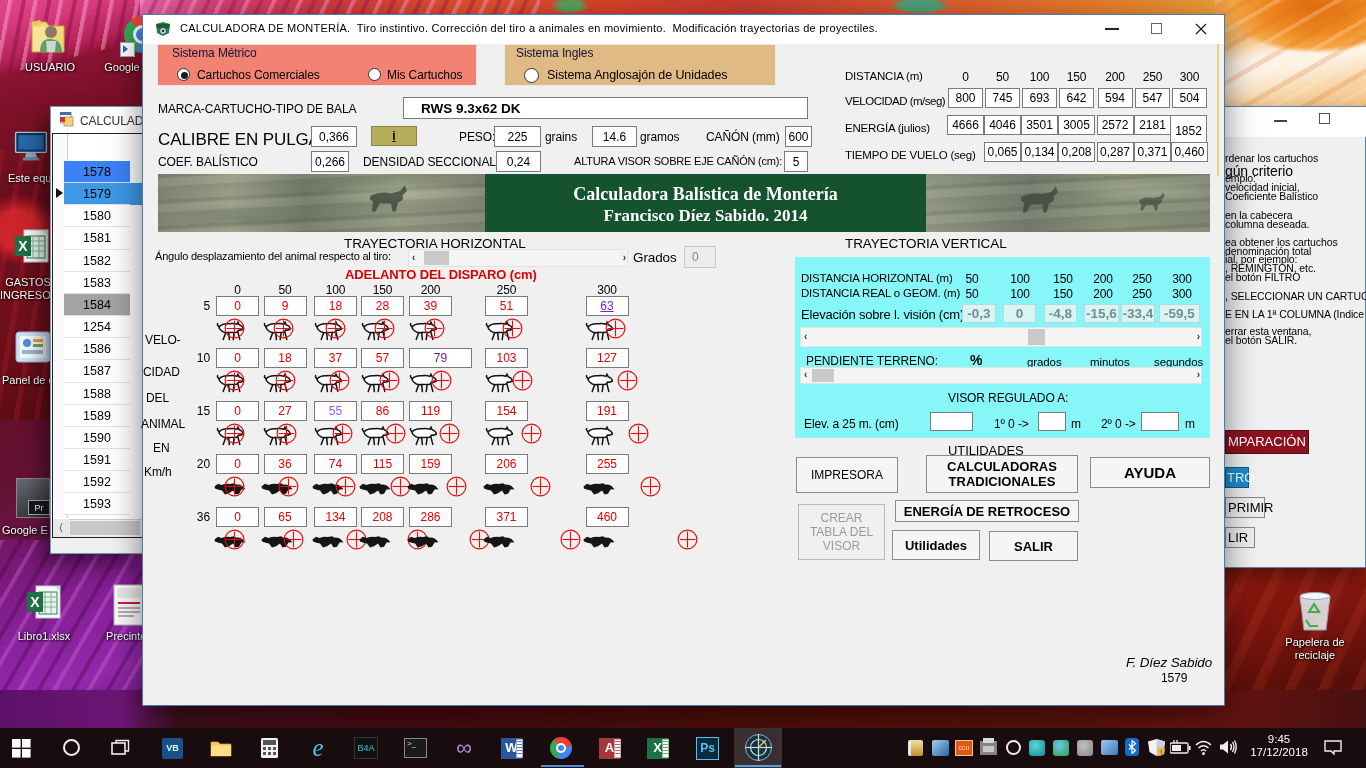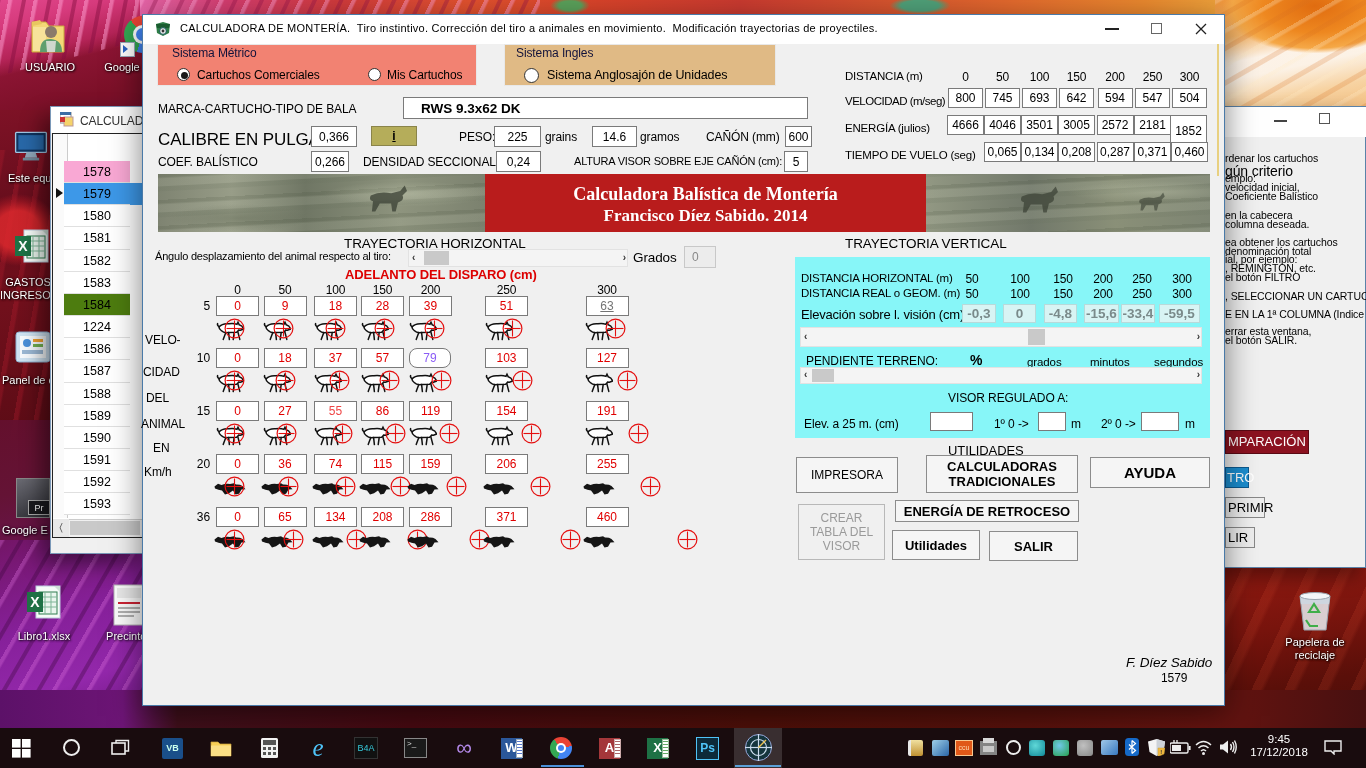--- a/index.html
+++ b/index.html
@@ -186,30 +186,30 @@
 <div class="abs" style="left:51px;top:107px;width:94px;height:26px;background:#fff;"></div>
 <svg class="abs" style="left:60px;top:112px" width="15" height="15" viewBox="0 0 15 15">
   <rect x="0" y="0" width="11" height="11" fill="#fff" stroke="#888"></rect>
   <rect x="0" y="0" width="11" height="3" fill="#3c6ea5"></rect>
   <rect x="4" y="5" width="9" height="9" fill="#f5d36a" stroke="#b99"></rect>
   <rect x="0" y="5" width="5" height="5" fill="#c33"></rect>
 </svg>
 <div class="lb" style="left:80px;top:114px;font-size:12px;color:#333;">CALCULAD</div>
 <div class="abs" style="left:52px;top:133px;width:91px;height:405px;background:#fff;border:1px solid #222;"></div>
 <div class="abs" style="left:53px;top:134px;width:15px;height:384px;background:#fafafa;border-right:1px solid #ccc;"></div>
-<div class="abs" style="left:64px;top:161.0px;width:66px;height:22.15px;background:#f9a8d4;border-bottom:1px solid #e0e0e0;font-size:12.5px;color:#000;text-align:center;line-height:22.1px;">1578</div>
+<div class="abs" style="left:64px;top:161.0px;width:66px;height:22.15px;background:#3b82f6;border-bottom:1px solid #e0e0e0;font-size:12.5px;color:#000;text-align:center;line-height:22.1px;">1578</div>
 <div class="abs" style="left:64px;top:183.2px;width:78px;height:22.15px;background:#3d98e8;"></div>
 <div class="abs" style="left:64px;top:183.2px;width:66px;height:22.15px;background:#3d98e8;border-bottom:1px solid #e0e0e0;font-size:12.5px;color:#000;text-align:center;line-height:22.1px;">1579</div>
 <div class="abs" style="left:56px;top:188.2px;width:0;height:0;border-left:7px solid #111;border-top:5px solid transparent;border-bottom:5px solid transparent;"></div>
 <div class="abs" style="left:64px;top:205.3px;width:66px;height:22.15px;background:#fff;border-bottom:1px solid #e0e0e0;font-size:12.5px;color:#000;text-align:center;line-height:22.1px;">1580</div>
 <div class="abs" style="left:64px;top:227.4px;width:66px;height:22.15px;background:#fff;border-bottom:1px solid #e0e0e0;font-size:12.5px;color:#000;text-align:center;line-height:22.1px;">1581</div>
 <div class="abs" style="left:64px;top:249.6px;width:66px;height:22.15px;background:#fff;border-bottom:1px solid #e0e0e0;font-size:12.5px;color:#000;text-align:center;line-height:22.1px;">1582</div>
 <div class="abs" style="left:64px;top:271.8px;width:66px;height:22.15px;background:#fff;border-bottom:1px solid #e0e0e0;font-size:12.5px;color:#000;text-align:center;line-height:22.1px;">1583</div>
-<div class="abs" style="left:64px;top:293.9px;width:66px;height:22.15px;background:#4d7c0f;border-bottom:1px solid #e0e0e0;font-size:12.5px;color:#000;text-align:center;line-height:22.1px;">1584</div>
-<div class="abs" style="left:64px;top:316.0px;width:66px;height:22.15px;background:#fff;border-bottom:1px solid #e0e0e0;font-size:12.5px;color:#000;text-align:center;line-height:22.1px;">1224</div>
+<div class="abs" style="left:64px;top:293.9px;width:66px;height:22.15px;background:#a3a3a3;border-bottom:1px solid #e0e0e0;font-size:12.5px;color:#000;text-align:center;line-height:22.1px;">1584</div>
+<div class="abs" style="left:64px;top:316.0px;width:66px;height:22.15px;background:#fff;border-bottom:1px solid #e0e0e0;font-size:12.5px;color:#000;text-align:center;line-height:22.1px;">1254</div>
 <div class="abs" style="left:64px;top:338.2px;width:66px;height:22.15px;background:#fff;border-bottom:1px solid #e0e0e0;font-size:12.5px;color:#000;text-align:center;line-height:22.1px;">1586</div>
 <div class="abs" style="left:64px;top:360.4px;width:66px;height:22.15px;background:#fff;border-bottom:1px solid #e0e0e0;font-size:12.5px;color:#000;text-align:center;line-height:22.1px;">1587</div>
 <div class="abs" style="left:64px;top:382.5px;width:66px;height:22.15px;background:#fff;border-bottom:1px solid #e0e0e0;font-size:12.5px;color:#000;text-align:center;line-height:22.1px;">1588</div>
 <div class="abs" style="left:64px;top:404.6px;width:66px;height:22.15px;background:#fff;border-bottom:1px solid #e0e0e0;font-size:12.5px;color:#000;text-align:center;line-height:22.1px;">1589</div>
 <div class="abs" style="left:64px;top:426.8px;width:66px;height:22.15px;background:#fff;border-bottom:1px solid #e0e0e0;font-size:12.5px;color:#000;text-align:center;line-height:22.1px;">1590</div>
 <div class="abs" style="left:64px;top:448.9px;width:66px;height:22.15px;background:#fff;border-bottom:1px solid #e0e0e0;font-size:12.5px;color:#000;text-align:center;line-height:22.1px;">1591</div>
 <div class="abs" style="left:64px;top:471.1px;width:66px;height:22.15px;background:#fff;border-bottom:1px solid #e0e0e0;font-size:12.5px;color:#000;text-align:center;line-height:22.1px;">1592</div>
 <div class="abs" style="left:64px;top:493.2px;width:66px;height:22.15px;background:#fff;border-bottom:1px solid #e0e0e0;font-size:12.5px;color:#000;text-align:center;line-height:22.1px;">1593</div>
 
 <div class="abs" style="left:53px;top:519px;width:89px;height:18px;background:#f0f0f0;border-top:1px solid #ccc;"></div>
@@ -307,21 +307,21 @@
    repeating-linear-gradient(177deg,rgba(60,70,50,.14) 0 3px,rgba(205,210,190,.12) 5px 12px,rgba(100,110,90,.14) 13px 17px,rgba(175,180,160,0) 18px 26px);"></div>
 <svg class="abs" style="left:362px;top:182px" width="56" height="34" viewBox="0 0 46 30" opacity="0.75">
   <path d="M6 12 Q14 8 24 10 L32 8 L36 3 L38 8 L34 12 Q36 16 30 18 L28 26 L25 26 L24 19 L14 19 L10 26 L7 26 L8 17 Q4 16 6 12" fill="#3a4034"></path>
   </svg>
 <svg class="abs" style="left:1013px;top:183px" width="56" height="34" viewBox="0 0 46 30" opacity="0.7">
   <path d="M6 12 Q14 8 24 10 L32 8 L36 3 L38 8 L34 12 Q36 16 30 18 L28 26 L25 26 L24 19 L14 19 L10 26 L7 26 L8 17 Q4 16 6 12" fill="#3a4034"></path>
   </svg>
 <svg class="abs" style="left:1135px;top:190px" width="36" height="24" viewBox="0 0 46 30" opacity="0.6">
   <path d="M6 12 Q14 8 24 10 L32 8 L36 3 L38 8 L34 12 Q36 16 30 18 L28 26 L25 26 L24 19 L14 19 L10 26 L7 26 L8 17 Q4 16 6 12" fill="#3a4034"></path>
   </svg>
-<div class="abs" style="left:485px;top:174px;width:441px;height:58px;background:#b91c1c;
+<div class="abs" style="left:485px;top:174px;width:441px;height:58px;background:#14532d;
   font-family:'Liberation Serif',serif;color:#fff;text-align:center;font-weight:bold;">
   <div style="font-size:18px;margin-top:10px;">Calculadora Balística de Montería</div>
   <div style="font-size:17px;margin-top:1px;">Francisco Díez Sabido. 2014</div>
   </div>
 
 <div class="lb" style="left:344px;top:236px;font-size:13.5px;">TRAYECTORIA HORIZONTAL</div>
 <div class="lb" style="left:155px;top:250px;font-size:11px;letter-spacing:-0.2px;">Ángulo desplazamiento del animal respecto al tiro:</div>
 <div class="abs" style="left:408px;top:249px;width:220px;height:18px;background:#f4f4f4;border:1px solid #e2e2e2;"></div>
 <div class="abs" style="left:412px;top:249px;width:10px;height:18px;color:#333;font-size:10px;line-height:17px;font-weight:bold;">‹</div>
 <div class="abs" style="left:616px;top:249px;width:10px;height:18px;color:#333;font-size:10px;line-height:17px;font-weight:bold;text-align:right;">›</div>
@@ -336,21 +336,21 @@
 <div class="lb" style="left:412.5px;top:283px;width:36px;text-align:center;">200</div>
 <div class="lb" style="left:488.5px;top:283px;width:36px;text-align:center;">250</div>
 <div class="lb" style="left:589px;top:283px;width:36px;text-align:center;">300</div>
 <div class="lb" style="left:188px;top:299px;width:22px;text-align:right;">5</div>
 <div class="tb" style="left:216.0px;top:296px;width:43px;height:20px;color:#e00000;">0</div>
 <div class="tb" style="left:263.5px;top:296px;width:43px;height:20px;color:#e00000;">9</div>
 <div class="tb" style="left:314.0px;top:296px;width:43px;height:20px;color:#e00000;">18</div>
 <div class="tb" style="left:361.0px;top:296px;width:43px;height:20px;color:#e00000;">28</div>
 <div class="tb" style="left:409.0px;top:296px;width:43px;height:20px;color:#e00000;">39</div>
 <div class="tb" style="left:485.0px;top:296px;width:43px;height:20px;color:#e00000;">51</div>
-<div class="tb" style="left:585.5px;top:296px;width:43px;height:20px;color:#737373;text-decoration:underline;">63</div>
+<div class="tb" style="left:585.5px;top:296px;width:43px;height:20px;color:#6d28d9;text-decoration:underline;">63</div>
 <svg class="abs" style="left:215.5px;top:320px" width="28" height="21" viewBox="0 0 28 21">
     <path d="M3 7 C5 4.5 9 3.5 13 3.8 C16 3.2 19 3.6 21 4.4 L22 2.2 L23.2 4.8 C25.5 5.4 27 7 27.6 9 L24.5 10.2 L22.6 10 C22.2 11 21.5 11.8 20.5 12.2 L12 12.6 C9 12.8 6.5 12 5.2 10.5 C3.8 9.5 3 8.2 3 7 Z" fill="#fff" stroke="#111" stroke-width="1.5"></path>
     <g stroke="#111" stroke-width="1.5" stroke-linecap="round" fill="none">
       <path d="M21.8 11.6 L23.8 19.4"></path>
       <path d="M18.2 12.4 L17.2 19.6"></path>
       <path d="M9.8 12.6 L7.2 19.4"></path>
       <path d="M12.6 12.6 L13.4 19.6"></path>
       <path d="M3.2 6.8 C1.8 6 1.2 4.8 1.6 3.6"></path>
     </g>
   </svg>
@@ -447,21 +447,21 @@
 <svg class="abs" style="left:604.9545454545455px;top:318px" width="21.0" height="21.0" viewBox="0 0 21 21">
 <circle cx="10.5" cy="10.5" r="9.4" fill="none" stroke="#e41010" stroke-width="1.2"></circle>
 <line x1="10.5" y1="2.5" x2="10.5" y2="18.5" stroke="#e41010" stroke-width="1.1"></line>
 <line x1="2.5" y1="10.5" x2="18.5" y2="10.5" stroke="#e41010" stroke-width="1.1"></line>
   </svg>
 <div class="lb" style="left:188px;top:351px;width:22px;text-align:right;">10</div>
 <div class="tb" style="left:216.0px;top:348px;width:43px;height:20px;color:#e00000;">0</div>
 <div class="tb" style="left:263.5px;top:348px;width:43px;height:20px;color:#e00000;">18</div>
 <div class="tb" style="left:314.0px;top:348px;width:43px;height:20px;color:#e00000;">37</div>
 <div class="tb" style="left:361.0px;top:348px;width:43px;height:20px;color:#e00000;">57</div>
-<div class="tb" style="left:409.0px;top:348px;width:42px;height:20px;color:#8b5cf6;border-radius:8px;">79</div>
+<div class="tb" style="left:409.0px;top:348px;width:63px;height:20px;color:#701a75;">79</div>
 <div class="tb" style="left:485.0px;top:348px;width:43px;height:20px;color:#e00000;">103</div>
 <div class="tb" style="left:585.5px;top:348px;width:43px;height:20px;color:#e00000;">127</div>
 <svg class="abs" style="left:215.5px;top:372px" width="28" height="21" viewBox="0 0 28 21">
     <path d="M3 7 C5 4.5 9 3.5 13 3.8 C16 3.2 19 3.6 21 4.4 L22 2.2 L23.2 4.8 C25.5 5.4 27 7 27.6 9 L24.5 10.2 L22.6 10 C22.2 11 21.5 11.8 20.5 12.2 L12 12.6 C9 12.8 6.5 12 5.2 10.5 C3.8 9.5 3 8.2 3 7 Z" fill="#fff" stroke="#111" stroke-width="1.5"></path>
     <g stroke="#111" stroke-width="1.5" stroke-linecap="round" fill="none">
       <path d="M21.8 11.6 L23.8 19.4"></path>
       <path d="M18.2 12.4 L17.2 19.6"></path>
       <path d="M9.8 12.6 L7.2 19.4"></path>
       <path d="M12.6 12.6 L13.4 19.6"></path>
       <path d="M3.2 6.8 C1.8 6 1.2 4.8 1.6 3.6"></path>
@@ -558,21 +558,21 @@
     </g>
   </svg>
 <svg class="abs" style="left:616.5909090909091px;top:370px" width="21.0" height="21.0" viewBox="0 0 21 21">
 <circle cx="10.5" cy="10.5" r="9.4" fill="none" stroke="#e41010" stroke-width="1.2"></circle>
 <line x1="10.5" y1="2.5" x2="10.5" y2="18.5" stroke="#e41010" stroke-width="1.1"></line>
 <line x1="2.5" y1="10.5" x2="18.5" y2="10.5" stroke="#e41010" stroke-width="1.1"></line>
   </svg>
 <div class="lb" style="left:188px;top:404px;width:22px;text-align:right;">15</div>
 <div class="tb" style="left:216.0px;top:401px;width:43px;height:20px;color:#e00000;">0</div>
 <div class="tb" style="left:263.5px;top:401px;width:43px;height:20px;color:#e00000;">27</div>
-<div class="tb" style="left:314.0px;top:401px;width:43px;height:20px;color:#ef4444;">55</div>
+<div class="tb" style="left:314.0px;top:401px;width:43px;height:20px;color:#8b5cf6;">55</div>
 <div class="tb" style="left:361.0px;top:401px;width:43px;height:20px;color:#e00000;">86</div>
 <div class="tb" style="left:409.0px;top:401px;width:43px;height:20px;color:#e00000;">119</div>
 <div class="tb" style="left:485.0px;top:401px;width:43px;height:20px;color:#e00000;">154</div>
 <div class="tb" style="left:585.5px;top:401px;width:43px;height:20px;color:#e00000;">191</div>
 <svg class="abs" style="left:215.5px;top:425px" width="28" height="21" viewBox="0 0 28 21">
     <path d="M3 7 C5 4.5 9 3.5 13 3.8 C16 3.2 19 3.6 21 4.4 L22 2.2 L23.2 4.8 C25.5 5.4 27 7 27.6 9 L24.5 10.2 L22.6 10 C22.2 11 21.5 11.8 20.5 12.2 L12 12.6 C9 12.8 6.5 12 5.2 10.5 C3.8 9.5 3 8.2 3 7 Z" fill="#fff" stroke="#111" stroke-width="1.5"></path>
     <g stroke="#111" stroke-width="1.5" stroke-linecap="round" fill="none">
       <path d="M21.8 11.6 L23.8 19.4"></path>
       <path d="M18.2 12.4 L17.2 19.6"></path>
       <path d="M9.8 12.6 L7.2 19.4"></path>

